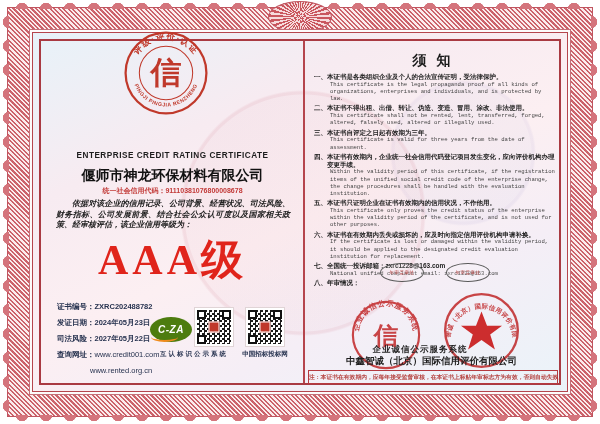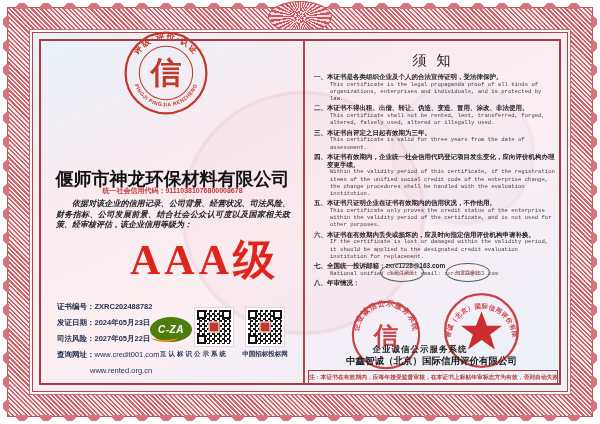--- a/index.html
+++ b/index.html
@@ -30,26 +30,26 @@
   .frame-inner{position:absolute;inset:39px;z-index:2;border:2px solid #a93a42;}
   .divider{position:absolute;left:303px;top:41px;width:1.5px;height:342px;background:#b5454d;z-index:2;}
   
   .abs{position:absolute;z-index:3;}
   .logo-seal{left:123px;top:30px;width:86px;height:86px;}
   .title{left:42px;width:261px;top:118px;text-align:center;font-family:"Liberation Serif","DejaVu Serif",serif;
       font-weight:bold;font-size:27px;letter-spacing:1px;color:#141414;}
   .subtitle{left:42px;width:261px;top:151px;text-align:center;font-weight:bold;font-size:8.2px;
       letter-spacing:.5px;color:#1d1d1d;}
   .company{left:42px;width:261px;top:167px;text-align:center;font-family:"Liberation Serif","DejaVu Serif",serif;
-      font-weight:bold;font-size:18px;color:#111;}
+      font-weight:bold;font-size:14px;color:#111;}
   .codeline{left:42px;width:261px;top:186px;text-align:center;font-size:7px;color:#c23a38;font-weight:bold;}
   .para{left:56px;width:234px;top:199px;font-size:8px;line-height:10.5px;color:#222;text-align:justify;
       text-indent:2em;font-weight:bold;font-family:"Liberation Serif","DejaVu Serif",serif;font-style:italic;}
   .rating{left:42px;width:261px;top:232px;text-align:center;font-family:"Liberation Serif","DejaVu Serif",serif;
-      font-weight:bold;font-size:42px;letter-spacing:4px;color:#e0241b;padding-left:32px;}
+      font-weight:bold;font-size:42px;letter-spacing:4px;color:#e0241b;}
   .fields{left:57px;top:302px;width:135px;font-size:7.5px;color:#26324f;}
   .f-row{margin-bottom:6px;white-space:nowrap;}
   .f-label{font-weight:bold;}
   .f-value{font-weight:bold;}
   .f-url{font-weight:normal;}
   .f-row2{padding-left:33px;}
   .cza{left:150px;top:317px;width:42px;height:25px;border-radius:50%;background:#4d7c0f;color:#fff;
       font-weight:bold;font-style:italic;font-size:10px;line-height:25px;text-align:center;letter-spacing:.5px;}
   .cza::after{content:"";position:absolute;left:1px;right:14px;bottom:0px;height:8px;
       border-bottom:2.5px solid #f08c1e;border-radius:50%;}
@@ -59,21 +59,21 @@
   .qr-grid{width:100%;height:100%;background:repeating-conic-gradient(#1b1b1b 0% 25%, #fff 0% 50%) 0 0/5px 5px;}
   .qr .f{position:absolute;width:9px;height:9px;border:2px solid #111;background:#fff;box-sizing:border-box;}
   .qr .f1{left:2px;top:2px;} .qr .f2{right:2px;top:2px;} .qr .f3{left:2px;bottom:2px;}
   .qr .c{position:absolute;left:50%;top:50%;width:9px;height:9px;transform:translate(-50%,-50%);
       background:#c0392b;border:1px solid #fff;}
   .mark-label1{left:146px;top:350px;width:96px;text-align:center;font-size:6.5px;font-weight:bold;
       letter-spacing:2px;color:#26324f;white-space:nowrap;}
   .mark-label2{left:240px;top:350px;width:50px;text-align:center;font-size:6.5px;font-weight:bold;color:#26324f;
       white-space:nowrap;}
   
-  .notice-head{left:305px;width:253px;top:52px;text-align:center;font-weight:normal;font-size:14px;
+  .notice-head{left:305px;width:253px;top:52px;text-align:center;font-weight:bold;font-size:14px;
       letter-spacing:10px;padding-left:10px;box-sizing:border-box;color:#1a1a1a;}
   .n-list{left:314px;top:73px;width:244px;}
   .n-item{position:relative;padding-left:13px;margin-bottom:2px;}
   .n-num{position:absolute;left:0;top:0;font-size:6.5px;font-weight:bold;color:#222;line-height:7.8px;}
   .n-zh{font-size:6.5px;font-weight:bold;color:#222;line-height:7.8px;}
   .n-en{font-size:5.6px;color:#454545;line-height:7.2px;font-family:"Liberation Mono","DejaVu Sans Mono",monospace;
       padding-left:3px;}
   .oval{position:absolute;width:42px;height:17px;border:1px solid #5a5a5a;border-radius:50%;
       text-align:center;line-height:17px;font-size:4.5px;color:#b4403e;letter-spacing:.5px;background:rgba(255,255,255,.15);}
   .oval1{left:380px;top:263px;} .oval2{left:446px;top:263px;}
@@ -112,20 +112,21 @@
     </defs>
     <text font-size="10" fill="#c0392b" font-weight="bold" letter-spacing="1.5">
       <textPath href="#arcTopL" startOffset="50%" text-anchor="middle">评级·评价·认证</textPath>
     </text>
     <text font-size="6" fill="#c0392b" font-weight="bold" letter-spacing="0.6">
       <textPath href="#arcBotL" startOffset="50%" text-anchor="middle">PINGJI PINGJIA RENZHENG</textPath>
     </text>
     <text x="50" y="62" font-size="36" fill="#c0392b" font-weight="bold" text-anchor="middle" font-family="Liberation Serif, DejaVu Serif, serif">信</text>
   </svg>
 
+  <div class="abs subtitle">ENTERPRISE CREDIT RATING CERTIFICATE</div>
   <div class="abs company">偃师市神龙环保材料有限公司</div>
   <div class="abs codeline"><span>统一社会信用代码：</span><span>91110381076800008678</span></div>
   <div class="abs para">依据对该企业的信用记录、公司背景、经营状况、司法风险、财务指标、公司发展前景、结合社会公众认可度以及国家相关政策、经审核评估，该企业信用等级为：</div>
   <div class="abs rating">AAA级</div>
 
   <div class="abs fields">
     <div class="f-row"><span class="f-label">证书编号：</span><span class="f-value">ZXRC202488782</span></div>
     <div class="f-row"><span class="f-label">发证日期：</span><span class="f-value">2024年05月23日</span></div>
     <div class="f-row"><span class="f-label">司法风险：</span><span class="f-value">2027年05月22日</span></div>
     <div class="f-row"><span class="f-label">查询网址：</span><span class="f-url">www.credit001.com</span></div>

